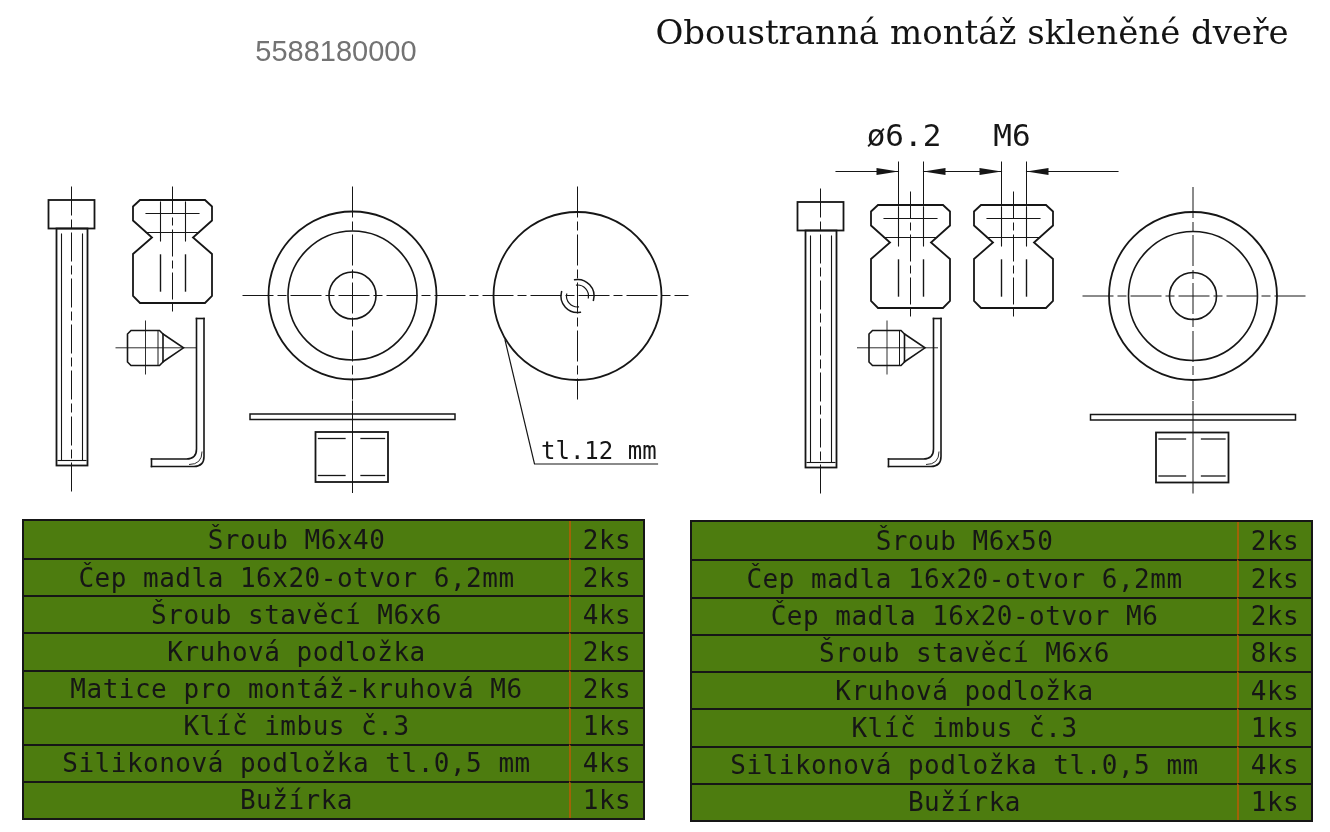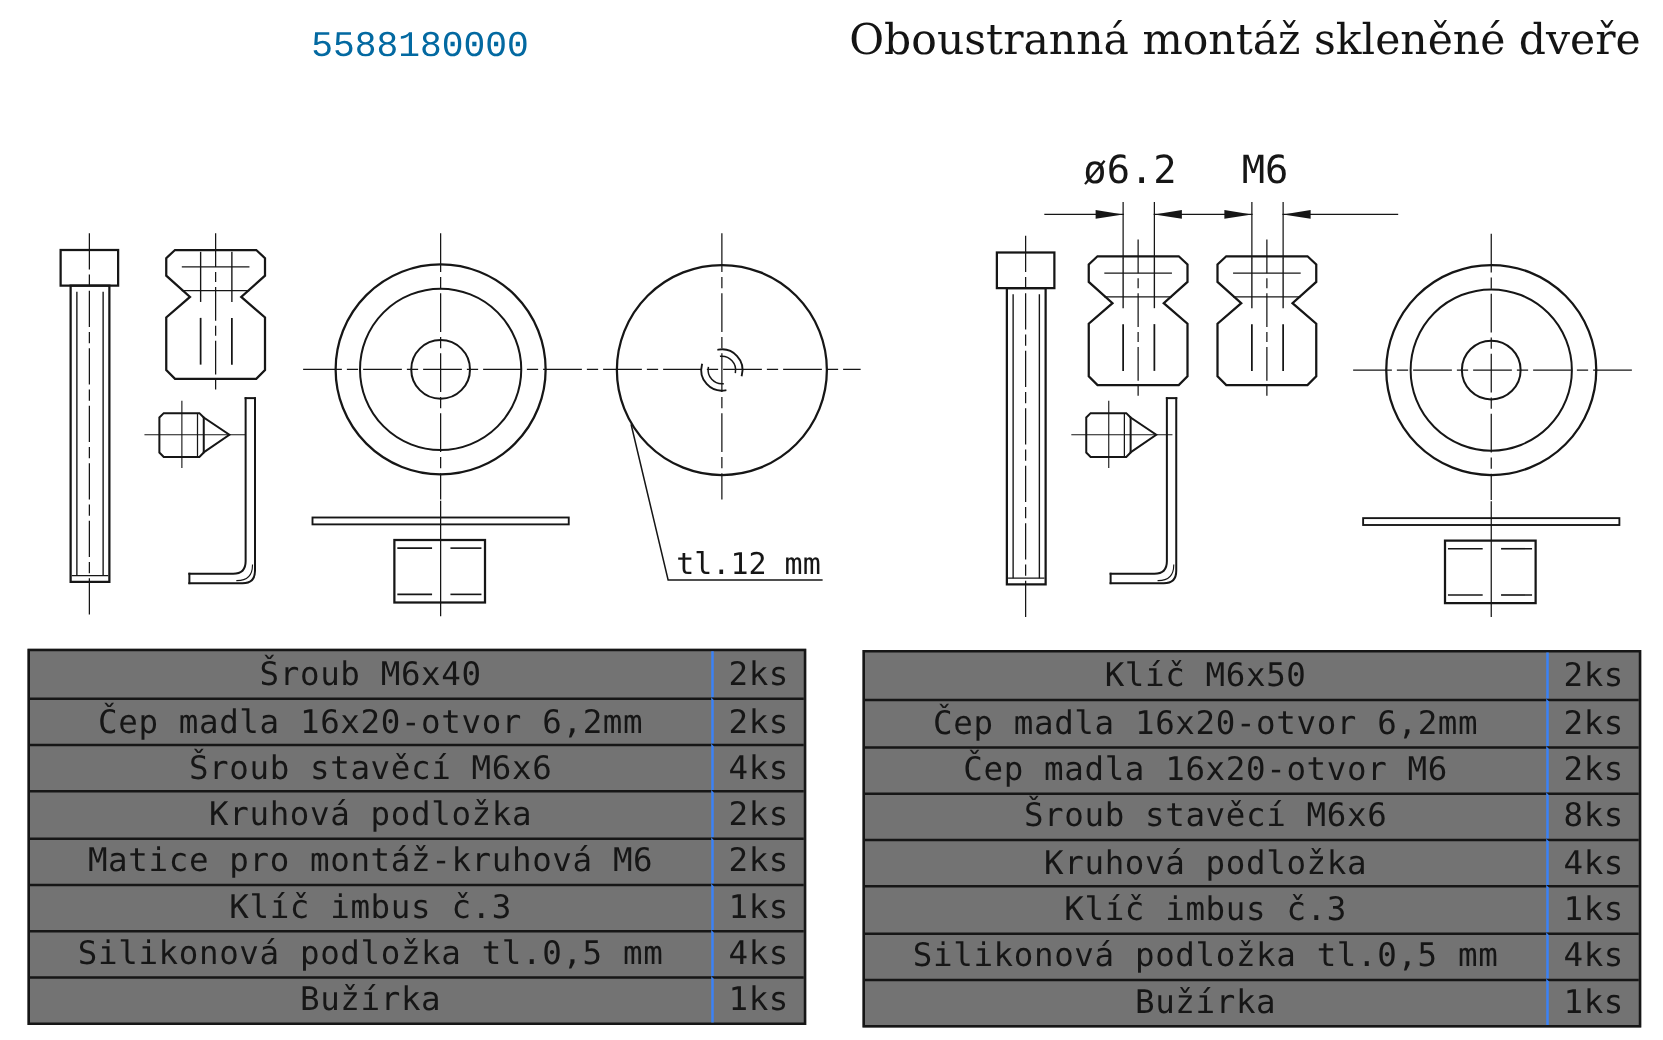--- a/index.html
+++ b/index.html
@@ -1,32 +1,32 @@
 <!DOCTYPE html>
 <html><head>
 <meta charset="utf-8">
 <style>
   html,body{margin:0;padding:0;background:#fff;}
   .page{position:relative;width:1330px;height:832px;background:#fff;overflow:hidden;
         font-family:"DejaVu Sans Mono", monospace;color:#111;}
   .title-block{position:absolute;text-align:center;}
   .title-block.left{left:8px;top:12px;width:656px;}
-  .title-block.right{left:666px;top:12px;width:660px;}
+  .title-block.right{left:642px;top:12px;width:660px;}
   .kit-title{font-family:"DejaVu Serif", serif;font-size:34px;color:#141414;line-height:40px;white-space:nowrap;}
-  .kit-number{font-family:Liberation Mono, monospace;font-size:29px;color:#0369a1;margin-top:9px;}
+  .kit-number{font-family:Liberation Sans, sans-serif;font-size:29px;color:#737373;margin-top:23px;}
   svg.drawing{position:absolute;left:0;top:0;}
   .parts-table{position:absolute;display:grid;grid-template-columns:1fr 74px;
-               border:2.5px solid #161616;box-sizing:border-box;background:#737373;}
+               border:2.5px solid #161616;box-sizing:border-box;background:#4d7c0f;}
   .parts-table.left{left:22px;top:519px;width:623px;height:301px;grid-auto-rows:1fr;}
   .parts-table.right{left:690px;top:520px;width:623px;height:302px;grid-auto-rows:1fr;}
   .prow{display:contents;}
   .cell{display:flex;align-items:center;justify-content:center;
         font-size:26px;letter-spacing:.5px;white-space:nowrap;color:#161616;}
   .prow:not(:first-child) .cell{border-top:2px solid #161616;}
-  .cell.qty{border-left:2px solid #3b82f6;}
+  .cell.qty{border-left:2px solid #a16207;}
 </style>
 </head>
 <body>
 
 <div class="page">
 
   <div class="title-block left">
     <div class="kit-number">5588180000</div>
   </div>
 
@@ -138,21 +138,21 @@
     <div class="prow"><div class="cell name">Čep madla 16x20-otvor 6,2mm</div><div class="cell qty">2ks</div></div>
     <div class="prow"><div class="cell name">Šroub stavěcí M6x6</div><div class="cell qty">4ks</div></div>
     <div class="prow"><div class="cell name">Kruhová podložka</div><div class="cell qty">2ks</div></div>
     <div class="prow"><div class="cell name">Matice pro montáž-kruhová M6</div><div class="cell qty">2ks</div></div>
     <div class="prow"><div class="cell name">Klíč imbus č.3</div><div class="cell qty">1ks</div></div>
     <div class="prow"><div class="cell name">Silikonová podložka tl.0,5 mm</div><div class="cell qty">4ks</div></div>
     <div class="prow"><div class="cell name">Bužírka</div><div class="cell qty">1ks</div></div>
   </div>
 
   <div class="parts-table right">
-    <div class="prow"><div class="cell name">Klíč M6x50</div><div class="cell qty">2ks</div></div>
+    <div class="prow"><div class="cell name">Šroub M6x50</div><div class="cell qty">2ks</div></div>
     <div class="prow"><div class="cell name">Čep madla 16x20-otvor 6,2mm</div><div class="cell qty">2ks</div></div>
     <div class="prow"><div class="cell name">Čep madla 16x20-otvor M6</div><div class="cell qty">2ks</div></div>
     <div class="prow"><div class="cell name">Šroub stavěcí M6x6</div><div class="cell qty">8ks</div></div>
     <div class="prow"><div class="cell name">Kruhová podložka</div><div class="cell qty">4ks</div></div>
     <div class="prow"><div class="cell name">Klíč imbus č.3</div><div class="cell qty">1ks</div></div>
     <div class="prow"><div class="cell name">Silikonová podložka tl.0,5 mm</div><div class="cell qty">4ks</div></div>
     <div class="prow"><div class="cell name">Bužírka</div><div class="cell qty">1ks</div></div>
   </div>
 
 </div>

